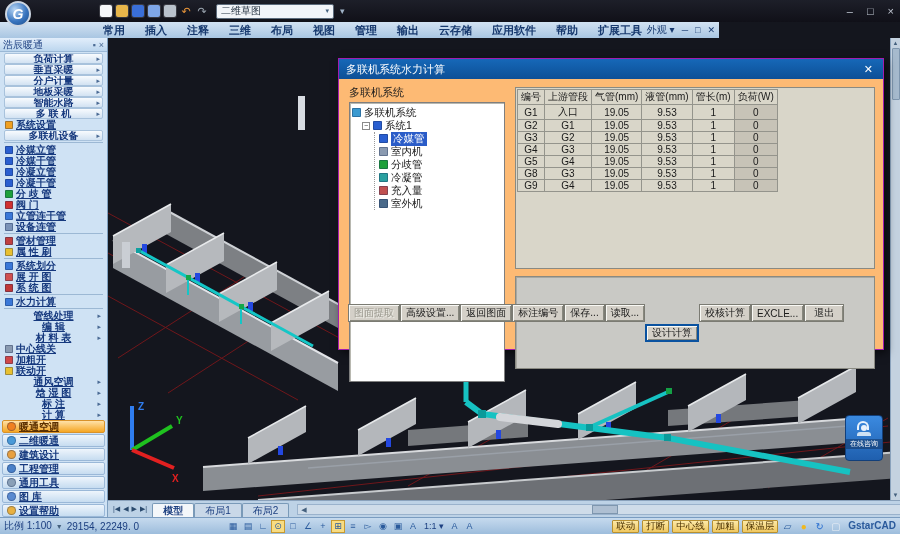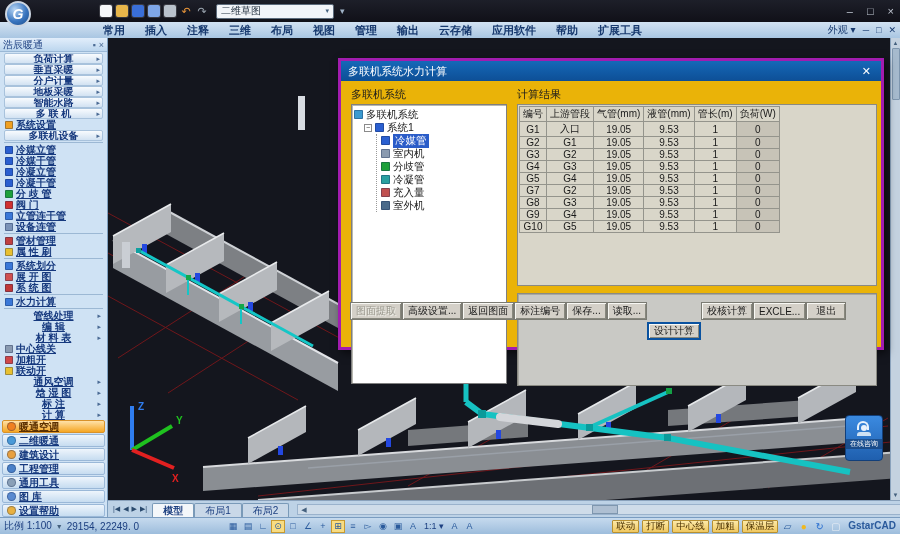--- a/index.html
+++ b/index.html
@@ -14,21 +14,21 @@
     color:#fff;font-weight:bold;font-style:italic;font-size:14px;display:flex;align-items:center;justify-content:center;z-index:5;}
   #qat{display:flex;align-items:center;gap:4px;margin-left:100px;}
   .qat-ic{width:12px;height:12px;border-radius:2px;display:inline-flex;align-items:center;justify-content:center;
     font-size:11px;line-height:12px;box-shadow:0 0 0 1px rgba(255,255,255,.15);}
   #workspace-combo{margin-left:8px;width:118px;height:15px;background:#f2f5f9;border:1px solid #5c6b7c;border-radius:2px;
     font-size:10px;color:#1c2a3a;display:flex;align-items:center;padding:0 4px;justify-content:space-between;}
   #qat-more{color:#9fb2c6;font-size:9px;margin-left:6px;}
   #winbtns{position:absolute;right:6px;top:0;height:22px;display:flex;align-items:center;gap:14px;color:#c3c9d4;font-size:11px;}
 
   
-  #ribbonrow{position:absolute;left:0;top:22px;width:900px;height:16px;
+  #ribbonrow{position:absolute;left:0;top:22px;width:719px;height:16px;
     background:linear-gradient(#d2e2f2,#a9c6e2);display:flex;align-items:center;}
   #rtabs{display:flex;margin-left:94px;gap:2px;}
   .rtab{font-size:11px;font-weight:bold;color:#17396e;padding:0 9px;line-height:16px;}
   #ribbon-right{position:absolute;right:4px;top:0;height:16px;display:flex;align-items:center;gap:7px;color:#17396e;font-size:10px;}
   #ribbon-right .mini{font-size:9px;}
 
   
   #sidebar{position:absolute;left:0;top:38px;width:108px;height:479px;background:#cfe2f4;border-right:1px solid #7e9fbf;
     display:flex;flex-direction:column;overflow:hidden;}
   #sb-title{height:14px;flex:none;background:linear-gradient(#e2eefb,#bcd6ee);display:flex;align-items:center;
@@ -75,22 +75,22 @@
   
   #online-badge{position:absolute;left:737px;top:377px;width:38px;height:46px;border-radius:4px;
     background:linear-gradient(#3b8ae0,#1f5fae);border:1px solid #123f7a;display:flex;flex-direction:column;align-items:center;overflow:hidden;}
   #hs{margin-top:5px;width:16px;height:14px;position:relative;}
   #hs .band{position:absolute;left:1px;top:0;width:12px;height:9px;border:2px solid #e8f2fc;border-bottom:none;border-radius:7px 7px 0 0;}
   #hs .head{position:absolute;left:5px;top:4px;width:6px;height:6px;border-radius:50%;background:#e8f2fc;}
   #hs .body{position:absolute;left:1px;top:11px;width:14px;height:4px;border-radius:3px 3px 0 0;background:#cfe2f4;}
   #online-badge .lbl{margin-top:4px;font-size:7px;color:#fff;background:rgba(10,40,80,.45);width:100%;text-align:center;line-height:10px;}
 
   
-  #dialog{position:absolute;left:230px;top:20px;width:546px;height:292px;background:#eab308;
-    border:3px solid #a21caf;box-shadow:3px 3px 8px rgba(0,0,0,.55);}
+  #dialog{position:absolute;left:230px;top:20px;width:546px;height:292px;background:#fdba74;
+    border:1px solid #a21caf;box-shadow:3px 3px 8px rgba(0,0,0,.55);}
   #dlg-title{height:20px;background:linear-gradient(#1668b8,#0d4f96);color:#fff;font-size:11px;display:flex;align-items:center;padding:0 7px;}
   #dlg-title .sp{flex:1;}
   #dlg-close{font-size:11px;color:#fff;padding:0 3px;}
   .grp-label{font-size:11px;color:#1c1c1c;}
   #dlg-left{position:absolute;left:10px;top:26px;width:156px;}
   #tree-box{margin-top:2px;width:156px;height:280px;background:#fff;border:1px solid #7f7f7f;
     box-shadow:inset 1px 1px 0 #b8b8b0;font-size:10.5px;color:#1a1a1a;padding:3px 2px;}
   .tree-row{height:13px;display:flex;align-items:center;white-space:nowrap;}
   .tree-row .chip{width:9px;height:9px;margin-right:3px;}
   .tree-row.sel .tlab{background:#2a5cc8;color:#fff;padding:0 2px;}
@@ -524,21 +524,20 @@
                 <span class="tlab">充入量</span>
               </div>
               <div class="tree-row">
                 <span class="chip" style="background: rgb(74, 106, 138);"></span>
                 <span class="tlab">室外机</span>
               </div>
             </div>
         </div>
       </div>
       <div id="dlg-right">
-        <div class="grp-label">计算结果</div>
         <div id="table-panel">
           <table>
             <thead>
                 <tr>
                   <th>编号</th>
                   <th>上游管段</th>
                   <th>气管(mm)</th>
                   <th>液管(mm)</th>
                   <th>管长(m)</th>
                   <th>负荷(W)</th>
@@ -579,46 +578,30 @@
                 </tr>
                 <tr>
                   <td>G5</td>
                   <td>G4</td>
                   <td>19.05</td>
                   <td>9.53</td>
                   <td>1</td>
                   <td class="last">0</td>
                 </tr>
                 <tr>
-                  <td>G7</td>
-                  <td>G2</td>
-                  <td>19.05</td>
-                  <td>9.53</td>
-                  <td>1</td>
-                  <td class="last">0</td>
-                </tr>
-                <tr>
                   <td>G8</td>
                   <td>G3</td>
                   <td>19.05</td>
                   <td>9.53</td>
                   <td>1</td>
                   <td class="last">0</td>
                 </tr>
                 <tr>
                   <td>G9</td>
                   <td>G4</td>
-                  <td>19.05</td>
-                  <td>9.53</td>
-                  <td>1</td>
-                  <td class="last">0</td>
-                </tr>
-                <tr>
-                  <td>G10</td>
-                  <td>G5</td>
                   <td>19.05</td>
                   <td>9.53</td>
                   <td>1</td>
                   <td class="last">0</td>
                 </tr>
               </tbody>
           </table>
         </div>
         <div id="empty-panel"></div>
       </div>

